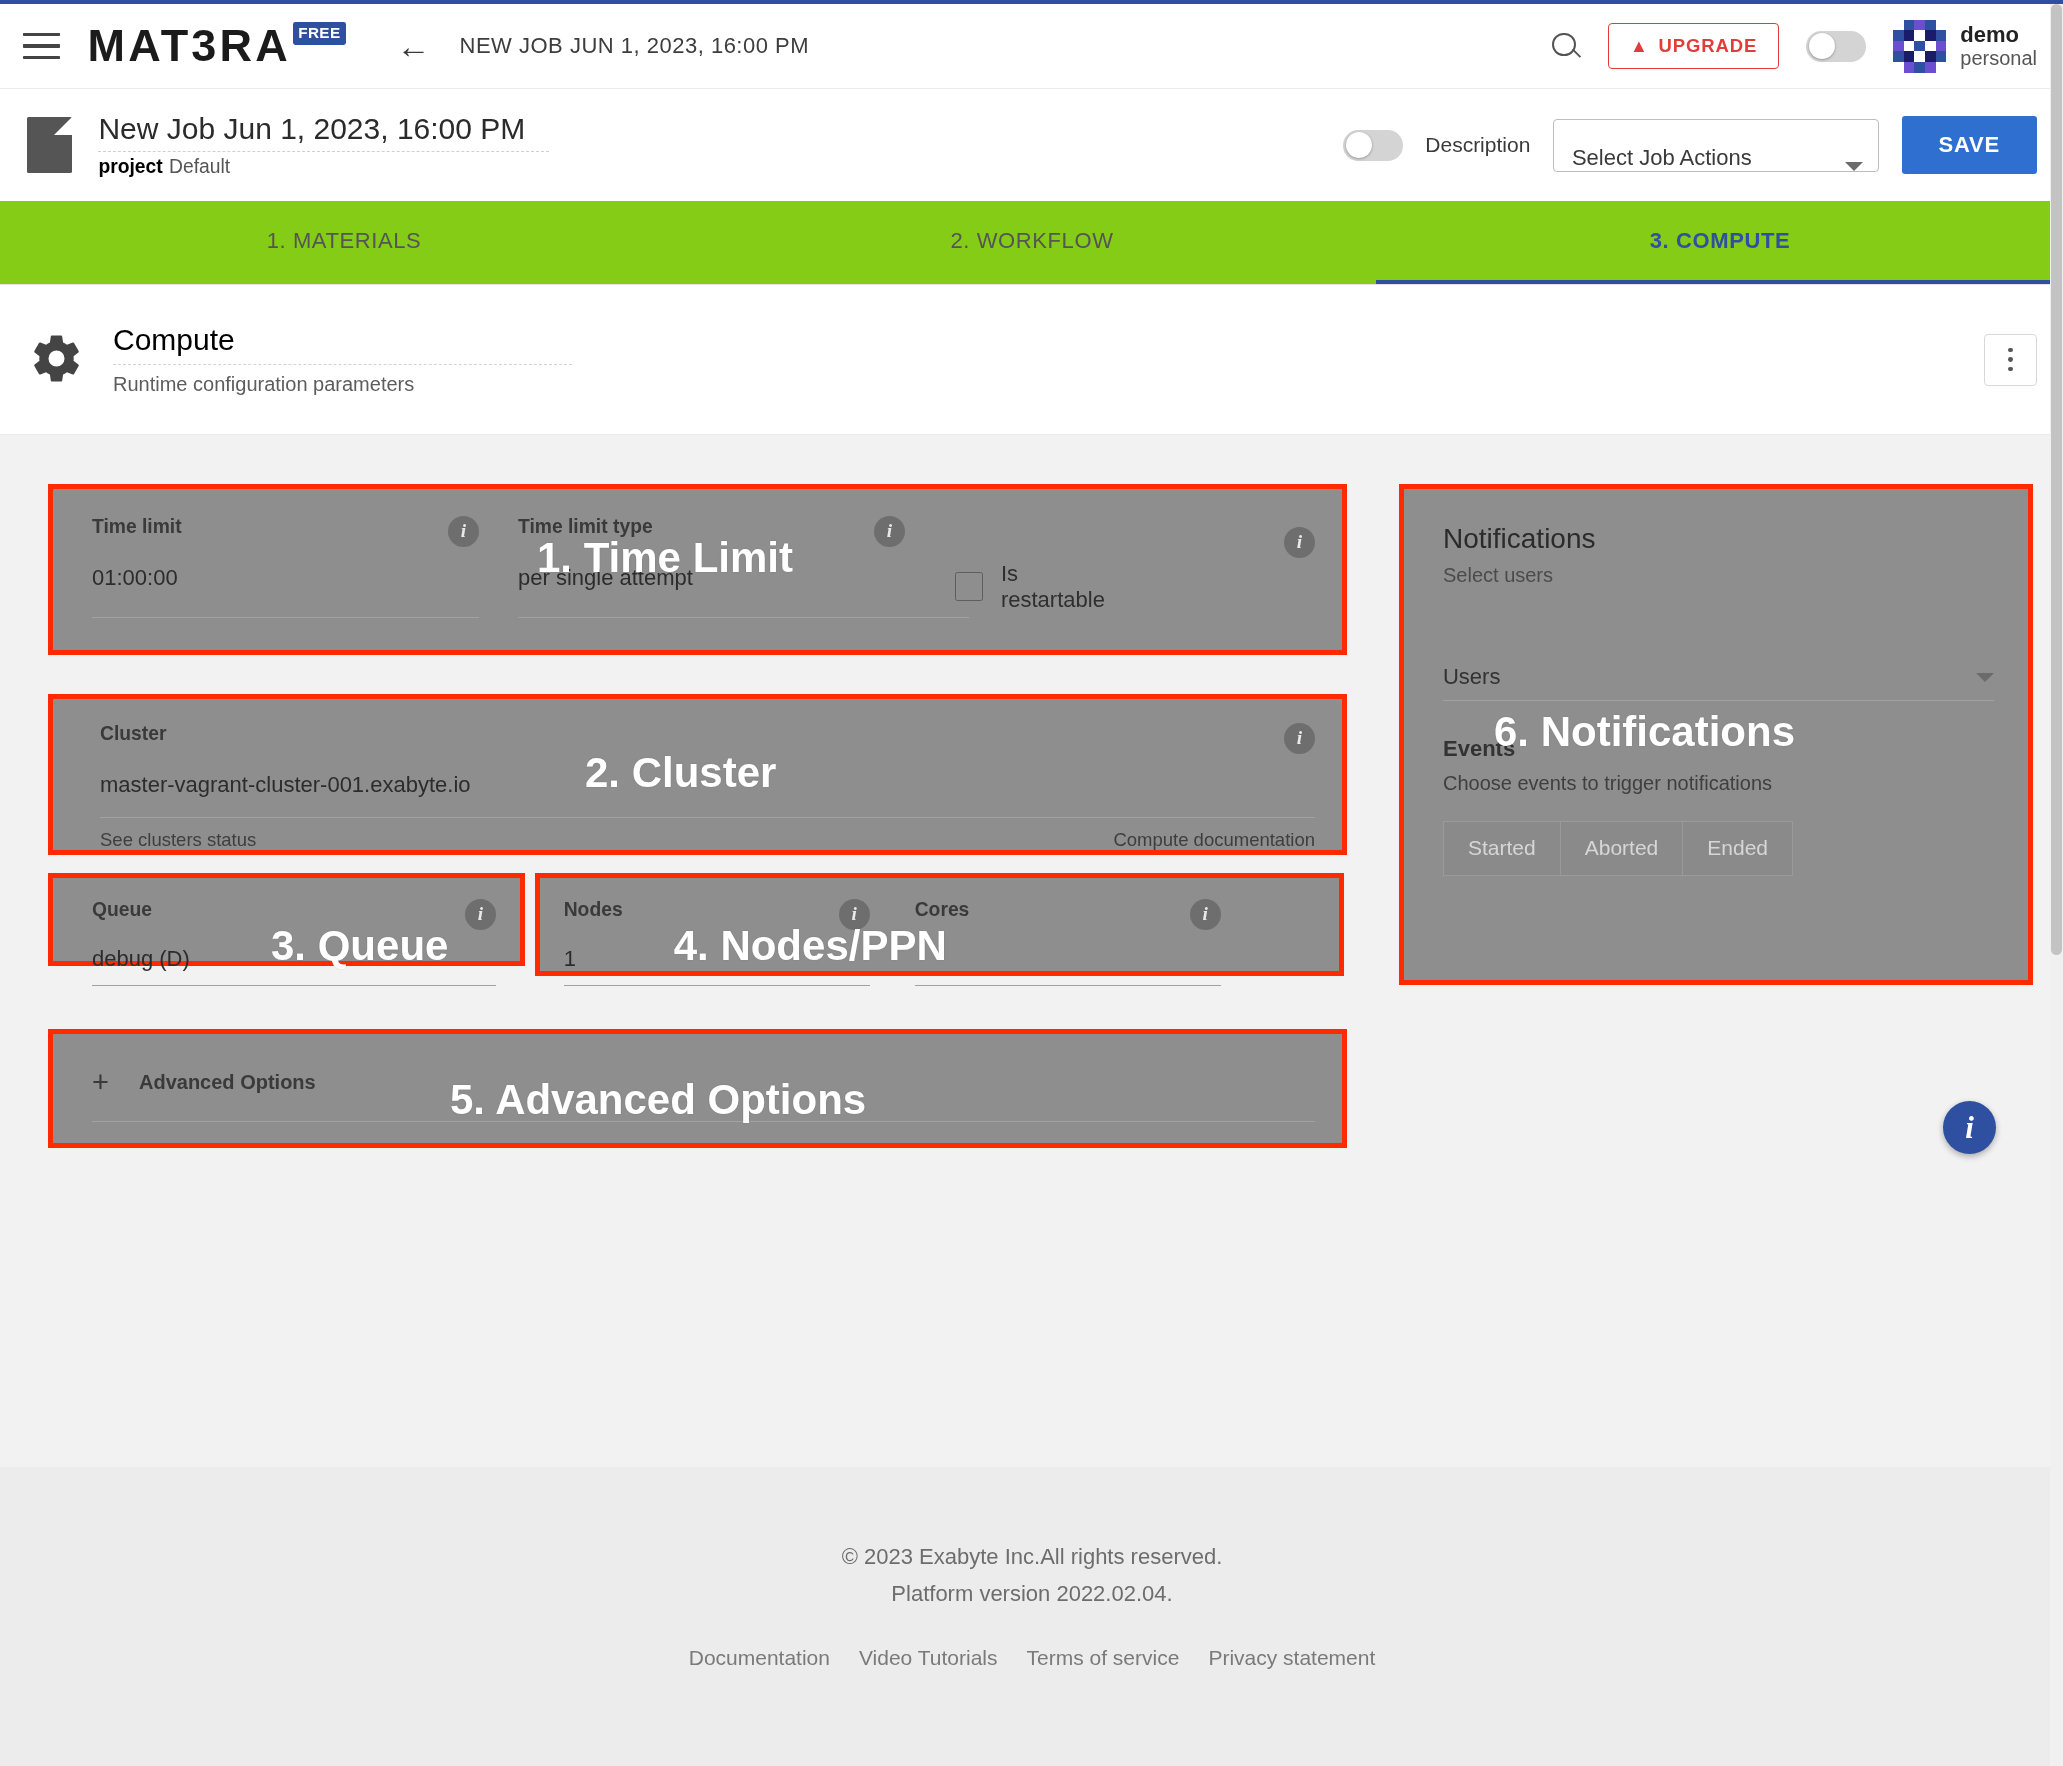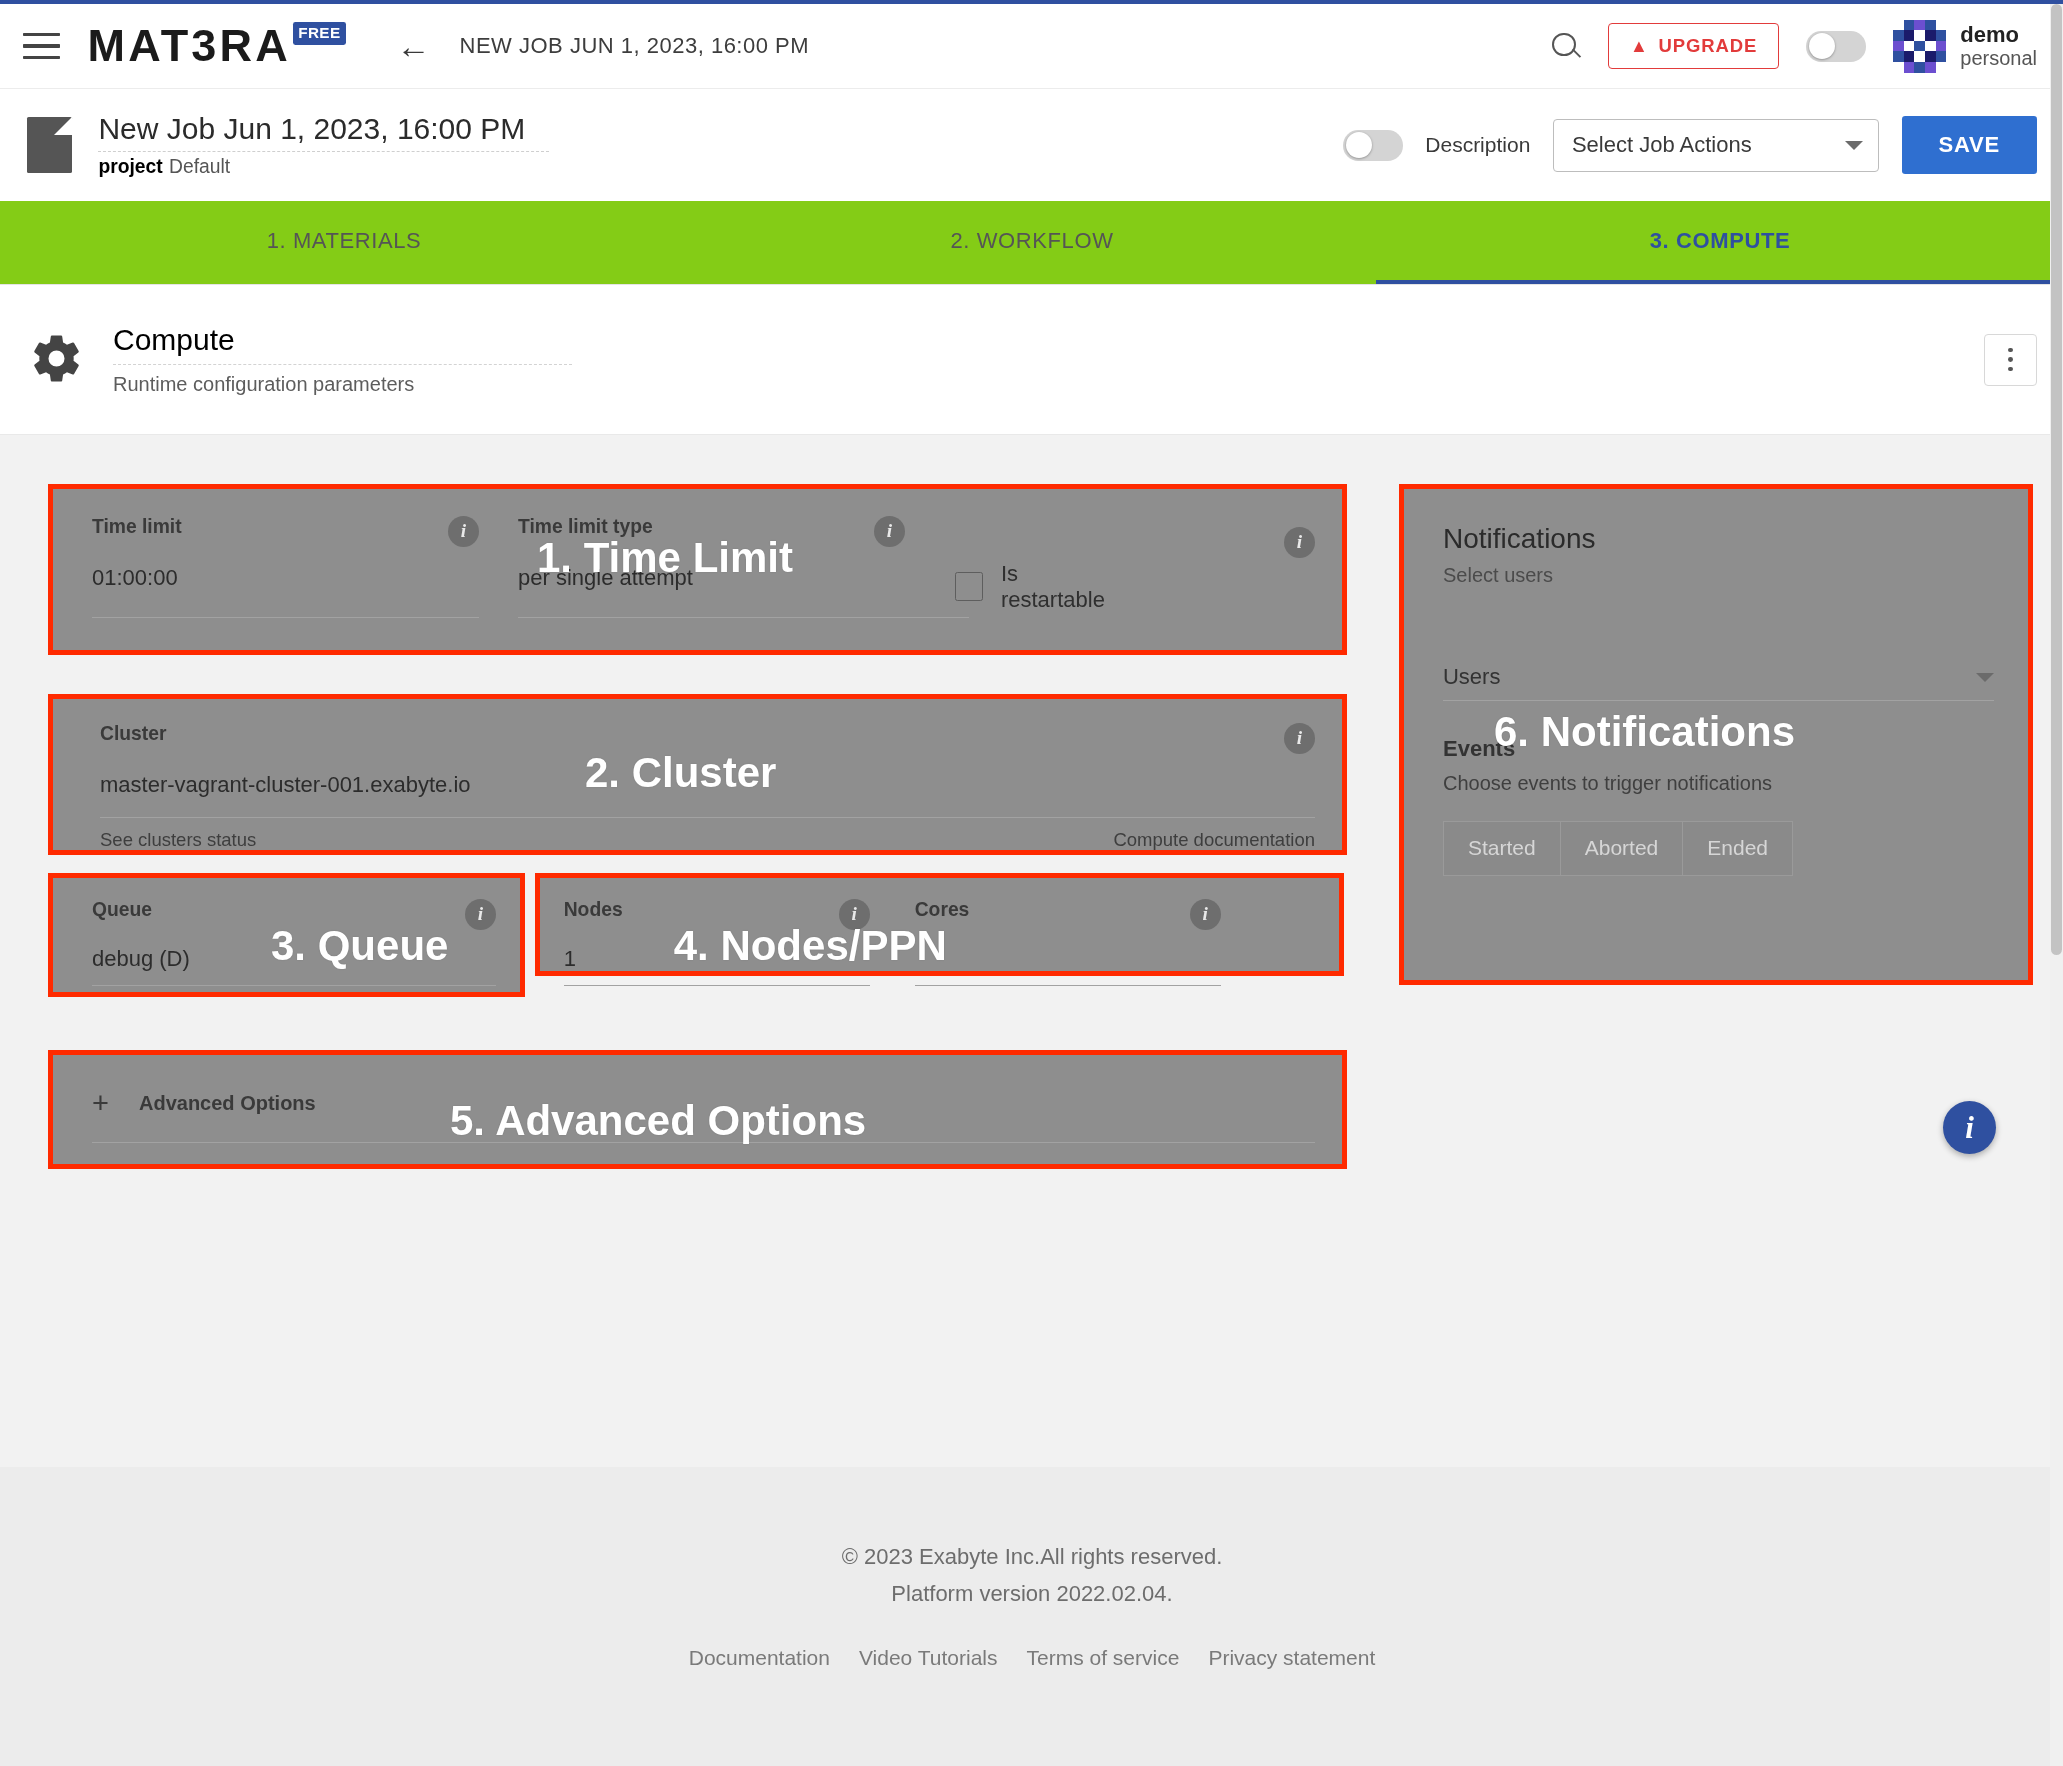--- a/index.html
+++ b/index.html
@@ -140,21 +140,21 @@
     width: 451px;
   }
   .job-project { font-size: 19.3px; color: #555; }
   .job-project b { color: #000000; font-weight: 700; margin-right: 6.4px; }
   .jobheader-right { margin-left: auto; display: flex; align-items: center; gap: 22.6px; }
   .desc-label { font-size: 21px; color: #3a3a3a; }
   .select-actions {
     width: 326px; height: 53px;
     border: 0.8px solid #bdbdbd; border-radius: 4px;
     background: #fff;
-    display: flex; align-items: center; justify-content: space-between;
+    display: flex; align-items: flex-end; justify-content: space-between;
     padding: 0 14.5px 0 18px;
     font-size: 22px; color: #3a3a3a;
     cursor: pointer;
   }
   .caret-down {
     width: 0; height: 0;
     border-left: 9px solid transparent; border-right: 9px solid transparent;
     border-top: 9.7px solid #6b6b6b;
   }
   .save-btn {
@@ -261,21 +261,21 @@
   
   .block-cluster { height: 161px; padding: 24px 27px 0 47px; }
   .cluster-row { display: flex; align-items: flex-start; justify-content: space-between; }
   .cluster-val { margin-top: 18px; font-size: 22px; color: #2c2c2c; }
   .cluster-line { margin-top: 19.3px; border-bottom: 0.8px solid #a2a2a2; }
   .cluster-links { display: flex; justify-content: space-between; margin-top: 11.3px; }
   .cluster-links span { font-size: 18.5px; color: #3e3e3e; cursor: pointer; }
 
   
   .row-2 { display: flex; gap: 9.7px; margin-top: 18px; }
-  .block-queue { width: 477px; height: 124px; padding: 21px 24px 0 39px; }
+  .block-queue { width: 477px; height: 93px; padding: 21px 24px 0 39px; }
   .block-nodes { width: 809px; height: 103px; padding: 21px 24px 0 24px; }
   .q-row { display: flex; align-items: flex-start; justify-content: space-between; }
   .q-val { margin-top: 16px; font-size: 22px; color: #2c2c2c; }
   .q-line { border-bottom: 0.8px solid #a2a2a2; margin-top: 13px; }
   .nodes-grid { display: flex; }
   .nodes-half { width: 306px; }
   .cores-half { width: 306px; margin-left: 45px; }
 
   
   .block-adv { height: 119px; margin-top: 53px; padding: 32px 27px 0 39px; }

